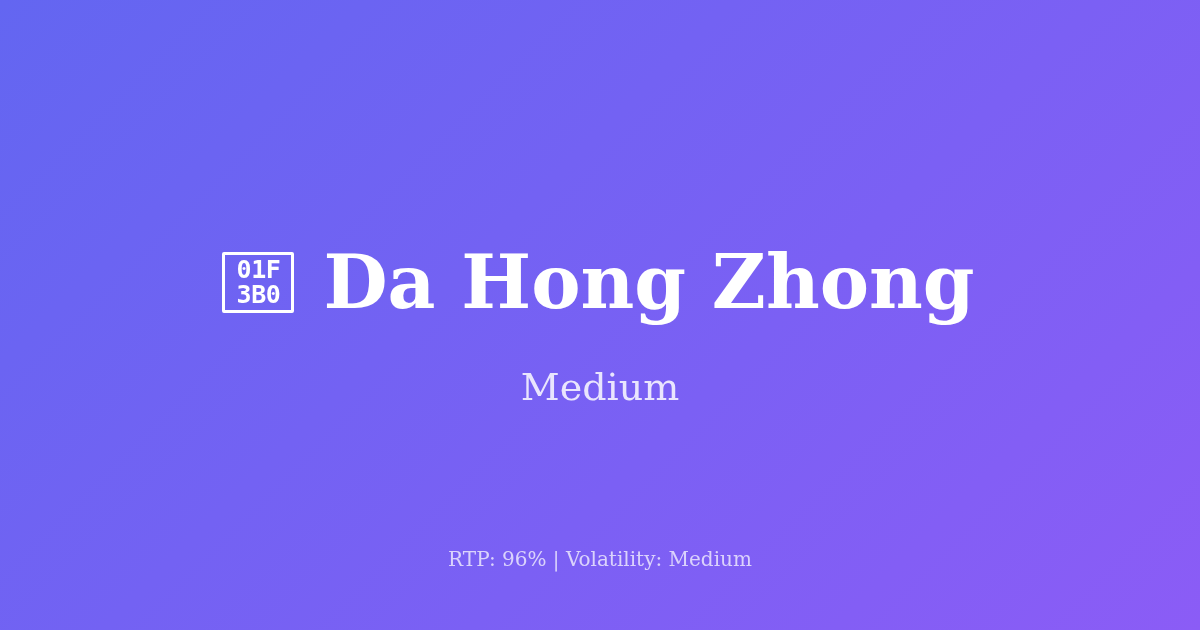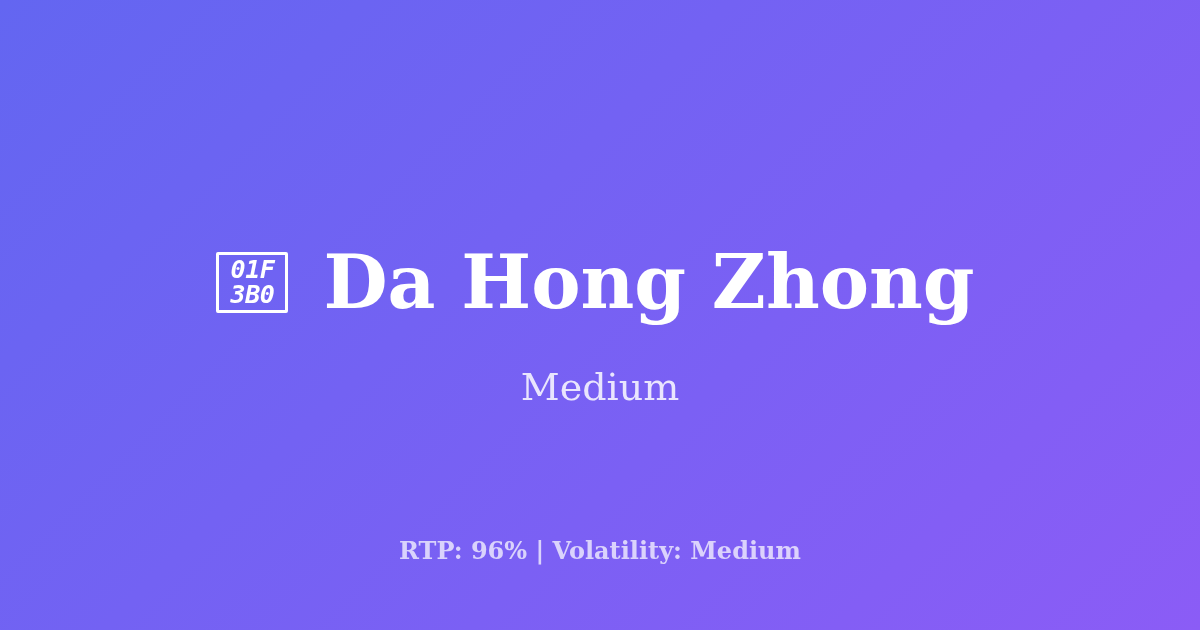--- a/index.html
+++ b/index.html
@@ -46,41 +46,40 @@
     width: 72px;
     height: 61px;
     border: 3px solid #ffffff;
     border-radius: 2px;
     display: flex;
     flex-direction: column;
     align-items: center;
     justify-content: center;
     padding: 18px 3px;
     flex: 0 0 auto;
-    font-style: italic;
   }
 
   .tofu-glyph .tofu-line {
     font-family: "DejaVu Sans Mono", "Liberation Mono", monospace;
     font-weight: 700;
     font-size: 25px;
     line-height: 25px;
     letter-spacing: -0.5px;
     color: #ffffff;
     display: block;
   }
 
   .hero-title {
     font-family: "DejaVu Serif", "Liberation Serif", serif;
     font-weight: 700;
     font-size: 74px;
     line-height: 76px;
     color: #ffffff;
     white-space: nowrap;
-    margin: 9px;
+    margin: 3px;
   }
 
   
   .subtitle {
     position: absolute;
     top: 364px;
     left: 0;
     right: 0;
     text-align: center;
     font-family: "DejaVu Serif", "Liberation Serif", serif;
@@ -92,25 +91,25 @@
   }
 
   
   .meta-line {
     position: absolute;
     top: 528px;
     left: 0;
     right: 0;
     text-align: center;
     font-family: "DejaVu Serif", "Liberation Serif", serif;
-    font-weight: 700;
-    font-size: 24px;
+    font-weight: 400;
+    font-size: 20px;
     line-height: 30px;
     color: rgba(255, 255, 255, 0.72);
-    margin: 8px;
+    margin: 16px;
   }
 </style>
 </head>
 <body>
 
 <div class="og-card">
 
   <div class="hero-row">
 
     <div class="tofu-glyph">

